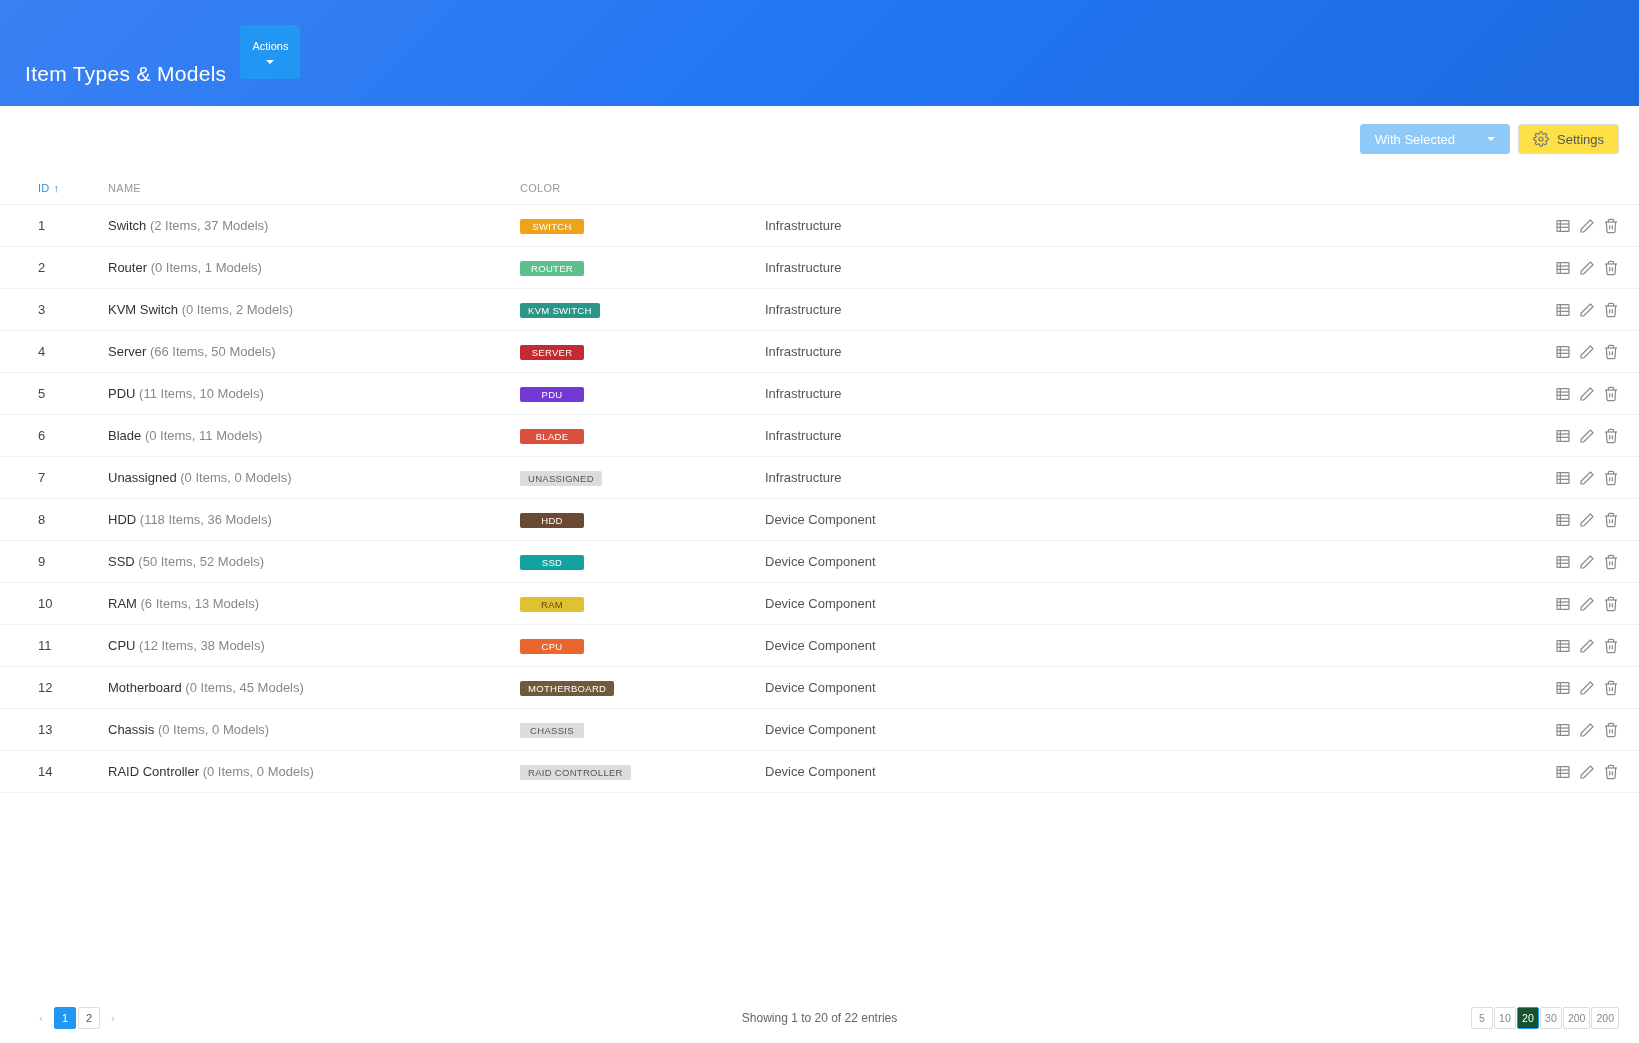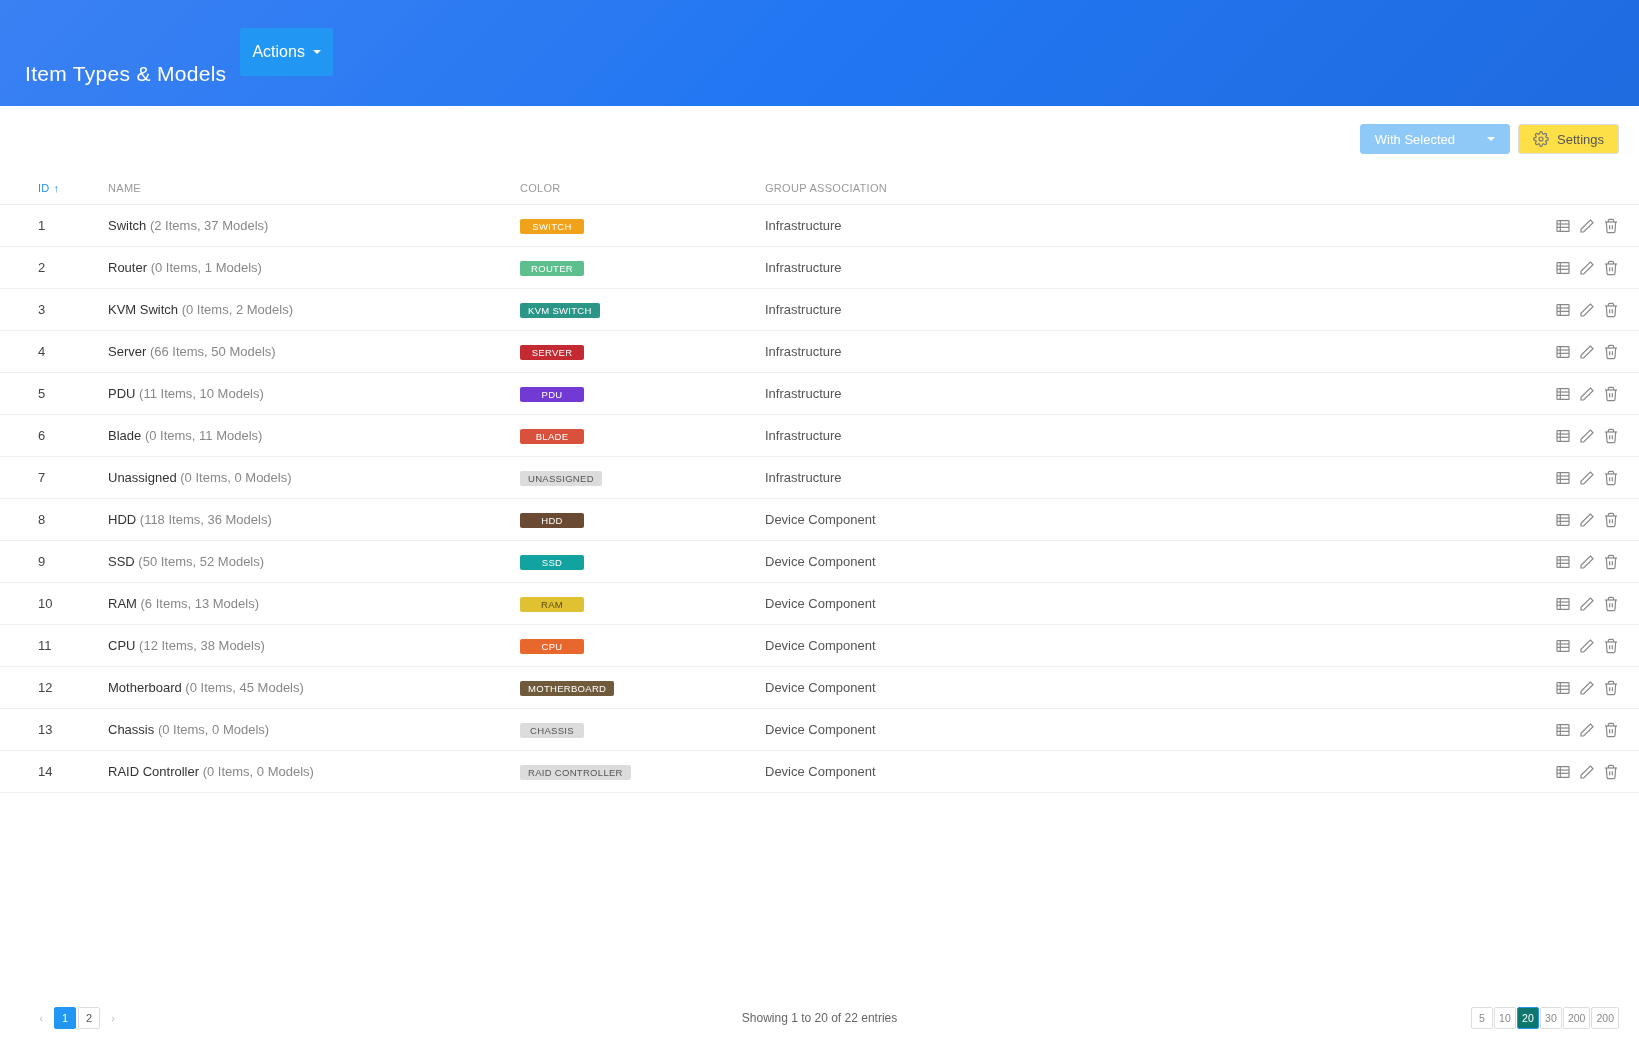--- a/index.html
+++ b/index.html
@@ -1,19 +1,19 @@
 <!DOCTYPE html>
 <html><head>
 <meta charset="utf-8">
 <style>
 * { margin:0; padding:0; box-sizing:border-box; }
 body { font-family: -apple-system, "Segoe UI", "Helvetica Neue", Arial, sans-serif; font-size:13px; color:#333; background:#fff; }
 .hero { background: linear-gradient(135deg, #3a81f3 0%, #2276f2 50%, #1f6be0 100%); padding:18px 20px 20px 25px; display:flex; align-items:center; gap:14px; }
 .page-title { color:#fff; font-size:21px; font-weight:400; letter-spacing:0.3px;margin-top:44px; }
-.actions-btn { background:#2196f3; color:#fff; border:none; border-radius:3px; padding:15px 12px; font-size:16px; cursor:pointer; display:flex; align-items:center; gap:8px; }
+.actions-btn { background:#2196f3; color:#fff; border:none; border-radius:3px; padding:15px 12px; font-size:11px; cursor:pointer; display:flex; align-items:center; gap:8px;flex-direction:column; }
 .actions-btn .caret { width:0; height:0; border-left:4px solid transparent; border-right:4px solid transparent; border-top:4px solid #fff; }
 
 .toolbar { padding:18px 20px; display:flex; align-items:center; }
 .search-wrap { position:relative; width:250px; }
 .search-wrap svg { position:absolute; left:10px; top:50%; transform:translateY(-50%); width:14px; height:14px; stroke:#999; }
 .search-input { width:100%; height:30px; border:1px solid #ddd; border-radius:3px; padding:0 10px 0 32px; font-size:13px; color:#555; outline:none; }
 .search-input::placeholder { color:#aaa; }
 .toolbar-right { margin-left:auto; display:flex; gap:8px; }
 .btn { height:30px; border:1px solid #ddd; background:#fde047; border-radius:3px; padding:0 14px; font-size:13px; color:#555; cursor:pointer; display:flex; align-items:center; gap:8px; }
 .btn.with-selected { background:#8ec9f8; border-color:#8ec9f8; color:#fff;gap:32px; }
@@ -42,21 +42,21 @@
 .row .actions svg { width:16px; height:16px; stroke:#888; cursor:pointer; }
 
 .footer { position:fixed; bottom:0; left:0; right:0; background:#fff; padding:14px 20px 14px 30px; display:flex; align-items:center; }
 .pager { display:flex; align-items:center; gap:2px; }
 .pager .pg { min-width:22px; height:22px; border:1px solid #ddd; background:#fff; color:#555; font-size:11px; display:flex; align-items:center; justify-content:center; cursor:pointer; border-radius:2px; padding:0 5px; }
 .pager .pg.nav { border:none; color:#bbb; }
 .pager .pg.active { background:#2196f3; border-color:#2196f3; color:#fff; }
 .entries-text { position:absolute; left:50%; transform:translateX(-50%); font-size:12px; color:#666; }
 .page-sizes { margin-left:auto; display:flex; gap:1px; }
 .page-sizes .ps { min-width:22px; height:22px; border:1px solid #ddd; background:#fff; color:#888; font-size:10.5px; display:flex; align-items:center; justify-content:center; cursor:pointer; border-radius:2px; padding:0 4px; }
-.page-sizes .ps.active { background:#0f766e; border-color:#2196f3; color:#fff;text-align:right; }
+.page-sizes .ps.active { background:#14532d; border-color:#2196f3; color:#fff;text-align:right; }
 </style>
 </head>
 <body>
 
 <div class="hero">
   <span class="page-title">Item Types &amp; Models</span>
   <button class="actions-btn">
     <span>Actions</span>
     <span class="caret"></span>
   </button>
@@ -79,21 +79,20 @@
 </div>
 
 <div class="table">
   <div class="thead">
     <div class="col-id">
       <span>ID</span>
       <span class="sort-arrow">↑</span>
     </div>
     <div class="col-name">NAME</div>
     <div class="col-color">COLOR</div>
-    <div class="col-group">GROUP ASSOCIATION</div>
     <div class="col-actions"></div>
   </div>
   <div class="tbody" id="tbody">
       <div class="row">
         <div class="id">1</div>
         <div class="name"><span class="main">Switch</span> <span class="counts">(2 Items, 37 Models)</span></div>
         <div class="color-cell"><span class="color-tag" style="background:#efa21a;color:#fff">SWITCH</span></div>
         <div class="group">Infrastructure</div>
         <div class="actions">
           <svg viewBox="0 0 24 24" fill="none" stroke-width="1.8">

